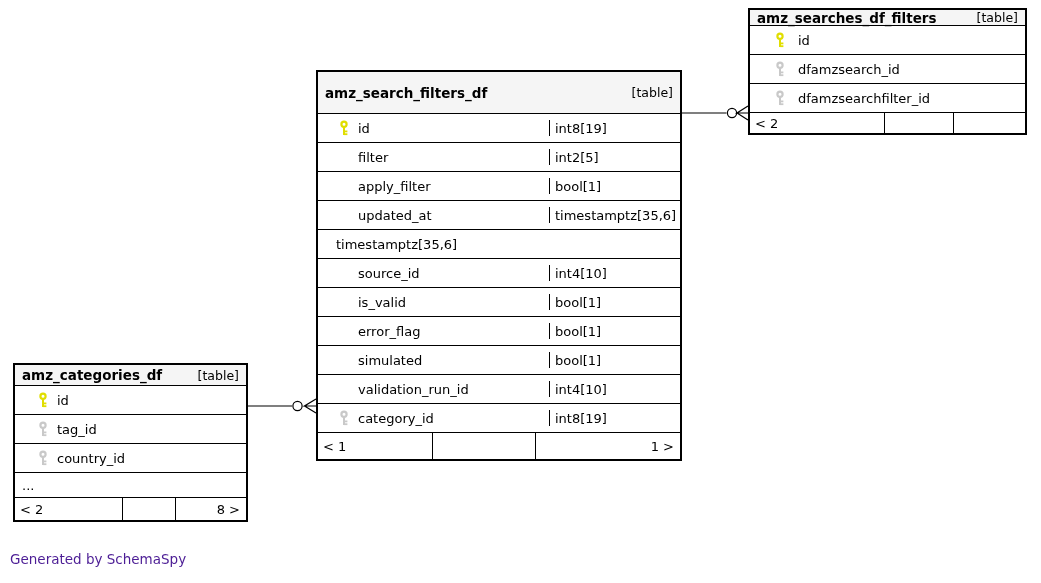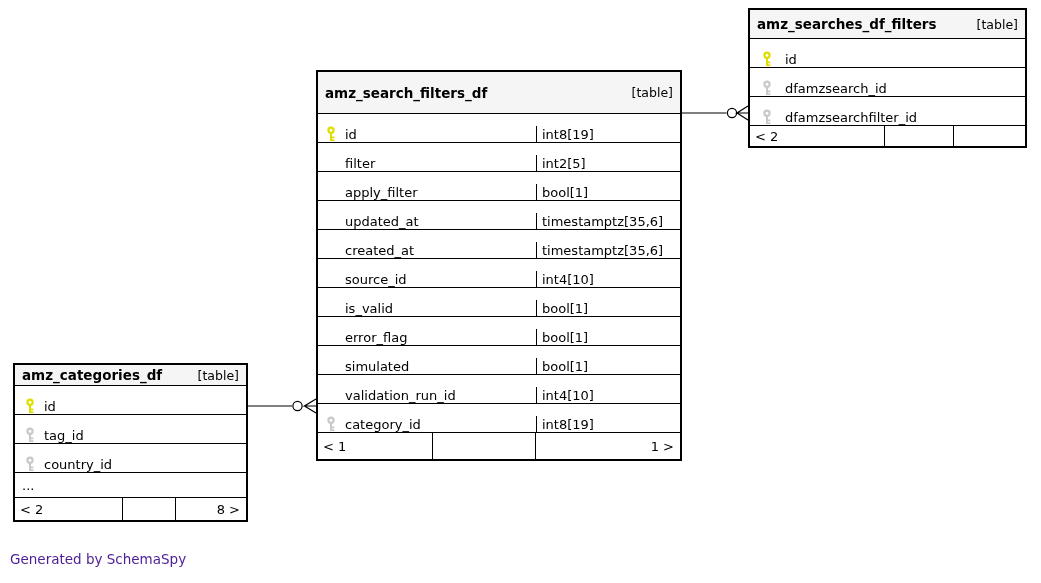--- a/index.html
+++ b/index.html
@@ -12,22 +12,22 @@
     position:absolute;background:#fff;border:2px solid #000;box-sizing:border-box;
   }
   .tbl-header{
     display:flex;justify-content:space-between;align-items:center;
     background:#f5f5f5;border-bottom:1px solid #000;
     padding:0 7px;box-sizing:border-box;white-space:nowrap;
   }
   .tbl-name{font-weight:bold;font-size:13.5px;}
   .tbl-badge{font-weight:normal;font-size:12.5px;margin-left:26px;}
   .tbl-row{
-    display:flex;align-items:flex-end;height:29px;box-sizing:border-box;
-    border-bottom:1px solid #000;background:#fff;
+    display:flex;align-items:center;height:29px;box-sizing:border-box;
+    border-bottom:1px solid #000;background:#fff;padding-left:13px;
   }
   .cell{display:flex;align-items:center;box-sizing:border-box;white-space:nowrap;overflow:hidden;}
   .name-cell{padding-left:8px;gap:9px;}
   .center .name-cell{width:219px;border-right:1px solid #000;flex:none;}
   .wide .name-cell{padding-left:12px;gap:13px;}
   .type-cell{flex:1;padding-left:5px;}
   .keyslot{width:10px;height:16px;flex:none;display:inline-flex;align-items:center;justify-content:center;}
   .key-svg{display:block;}
   .pk{color:#e0de00;}
   .fk{color:#c9c9c9;}
@@ -102,24 +102,20 @@
 
     <div class="tbl-row">
       <div class="cell name-cell">
         <span class="keyslot"></span>
         <span>updated_at</span>
       </div>
       <div class="cell type-cell">timestamptz[35,6]</div>
     </div>
 
     <div class="tbl-row">
-      <div class="cell name-cell">
-        <span class="keyslot"></span>
-        <span>created_at</span>
-      </div>
       <div class="cell type-cell">timestamptz[35,6]</div>
     </div>
 
     <div class="tbl-row">
       <div class="cell name-cell">
         <span class="keyslot"></span>
         <span>source_id</span>
       </div>
       <div class="cell type-cell">int4[10]</div>
     </div>
@@ -172,21 +168,21 @@
     </div>
 
     <div class="tbl-stats" style="height:26px;">
       <div class="stat-cell stat-left" style="width:115px;">&lt; 1</div>
       <div class="stat-cell stat-mid" style="width:103px;"></div>
       <div class="stat-cell stat-right">1 &gt;</div>
     </div>
   </div>
 
   <div class="db-table wide" style="left:748px;top:8px;width:279px;">
-    <div class="tbl-header" style="height:29px;">
+    <div class="tbl-header" style="height:16px;">
       <span class="tbl-name">amz_searches_df_filters</span>
       <span class="tbl-badge">[table]</span>
     </div>
 
     <div class="tbl-row">
       <div class="cell name-cell" style="flex:1;">
         <span class="keyslot pk">
             <svg class="key-svg" width="10" height="16" viewBox="0 0 10 16">
               <circle cx="5" cy="4.2" r="2.6" fill="none" stroke="currentColor" stroke-width="2.2"></circle>
               <line x1="5" y1="6.8" x2="5" y2="15" stroke="currentColor" stroke-width="2"></line>

